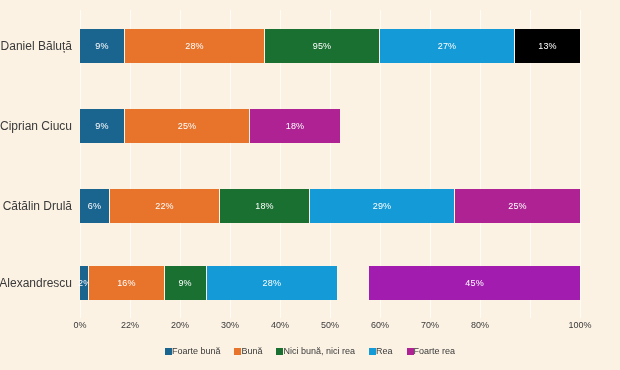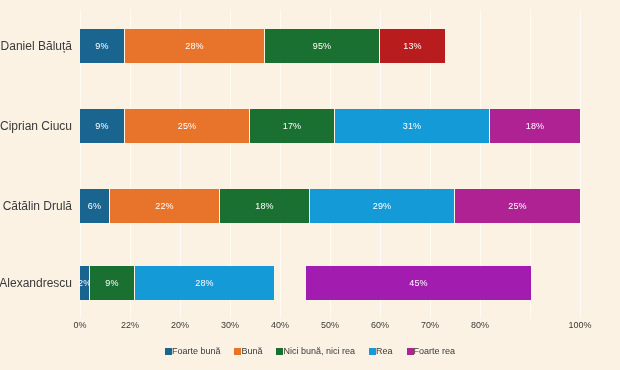--- a/index.html
+++ b/index.html
@@ -177,37 +177,34 @@
         <div class="bar-row r0">
           <div class="seg" style="width: 9%; background: rgb(26, 100, 144);">
             <span class="seg-label">9%</span>
           </div>
           <div class="seg" style="width: 28%; background: rgb(232, 116, 44);">
             <span class="seg-label">28%</span>
           </div>
           <div class="seg" style="width: 23%; background: rgb(26, 112, 49);">
             <span class="seg-label">95%</span>
           </div>
-          <div class="seg" style="width: 13%; background: #b91c1c;">
+          <div class="seg" style="width: 27%; background: rgb(20, 155, 215);">
+            <span class="seg-label">27%</span>
+          </div>
+          <div class="seg" style="width: 13%; background: #000000;">
             <span class="seg-label">13%</span>
           </div>
         </div>
         <div class="bar-row r1">
           <div class="seg" style="width: 9%; background: rgb(26, 100, 144);">
             <span class="seg-label">9%</span>
           </div>
           <div class="seg" style="width: 25%; background: rgb(232, 116, 44);">
             <span class="seg-label">25%</span>
           </div>
-          <div class="seg" style="width: 17%; background: rgb(26, 112, 49);">
-            <span class="seg-label">17%</span>
-          </div>
-          <div class="seg" style="width: 31%; background: rgb(20, 155, 215);">
-            <span class="seg-label">31%</span>
-          </div>
           <div class="seg" style="width: 18%; background: rgb(174, 34, 147);">
             <span class="seg-label">18%</span>
           </div>
         </div>
         <div class="bar-row r2">
           <div class="seg" style="width: 6%; background: rgb(26, 100, 144);">
             <span class="seg-label">6%</span>
           </div>
           <div class="seg" style="width: 22%; background: rgb(232, 116, 44);">
             <span class="seg-label">22%</span>
@@ -218,20 +215,23 @@
           <div class="seg" style="width: 29%; background: rgb(20, 155, 215);">
             <span class="seg-label">29%</span>
           </div>
           <div class="seg" style="width: 25%; background: rgb(174, 34, 147);">
             <span class="seg-label">25%</span>
           </div>
         </div>
         <div class="bar-row r3">
           <div class="seg tiny" style="width: 2%; background: rgb(26, 100, 144);">
             <span class="seg-label">2%</span>
+          </div>
+          <div class="seg" style="width: 16%; background: rgb(232, 116, 44);">
+            <span class="seg-label">16%</span>
           </div>
           <div class="seg" style="width: 9%; background: rgb(26, 112, 49);">
             <span class="seg-label">9%</span>
           </div>
           <div class="seg" style="width: 28%; background: rgb(20, 155, 215);">
             <span class="seg-label">28%</span>
           </div>
           <div class="seg" style="width: 45%; background: #a21caf; margin-left: 31px;">
             <span class="seg-label">45%</span>
           </div>

